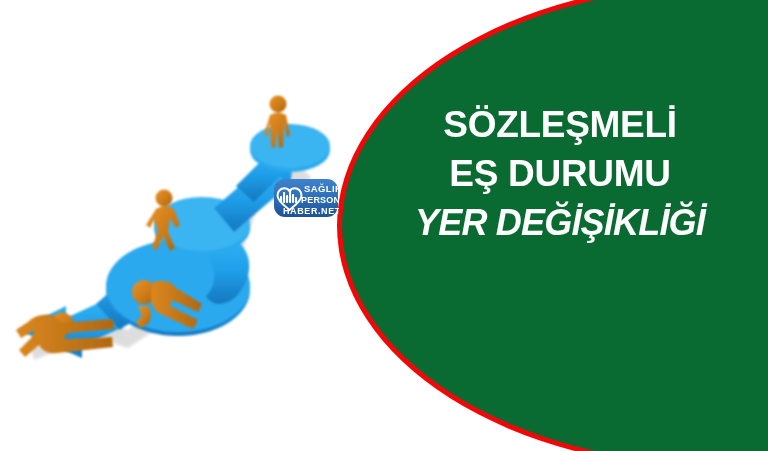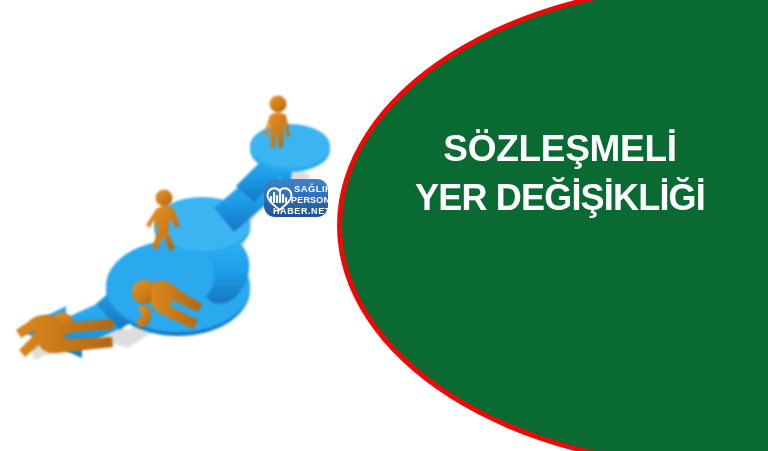--- a/index.html
+++ b/index.html
@@ -50,26 +50,26 @@
   }
   .hl-line{
     color:#ffffff;
     font-weight:bold;
     font-size:37px;
     line-height:1.07;
     letter-spacing:-0.3px;
     white-space:nowrap;
     text-align:center;
   }
-  .hl-line.wide{ font-size:36px; letter-spacing:-0.8px; }
+  .hl-line.wide{ font-size:36px; letter-spacing:-0.8px;font-style:italic; }
 
   
   #watermark{
     position:absolute;
-    left:261px;top:176px;
+    left:271px;top:176px;
     width:68px;height:44px;
   }
   #watermark svg{display:block;}
 </style>
 </head>
 <body>
 
 <div id="banner">
 
   <div id="illustration">
@@ -150,20 +150,21 @@
   <div id="green-panel">
     <svg width="768" height="451" viewBox="0 0 768 451" xmlns="http://www.w3.org/2000/svg" aria-hidden="true">
 
       <ellipse cx="722" cy="225.5" rx="385" ry="244" fill="#f00808"></ellipse>
       <ellipse cx="727" cy="225.5" rx="385" ry="240" fill="#0a6b32"></ellipse>
     </svg>
   </div>
 
   <div id="headline">
     <div class="hl-line">SÖZLEŞMELİ</div>
+    <div class="hl-line">EŞ DURUMU</div>
     <div class="hl-line wide">YER DEĞİŞİKLİĞİ</div>
   </div>
 
   <div id="watermark">
     <svg width="68" height="44" viewBox="0 0 68 44" xmlns="http://www.w3.org/2000/svg">
       <defs>
         <linearGradient id="badgeG" x1="0" y1="0" x2="0" y2="1">
           <stop offset="0%" stop-color="#3f82cc"></stop>
           <stop offset="55%" stop-color="#2b6cb5"></stop>
           <stop offset="100%" stop-color="#1f5391"></stop>

